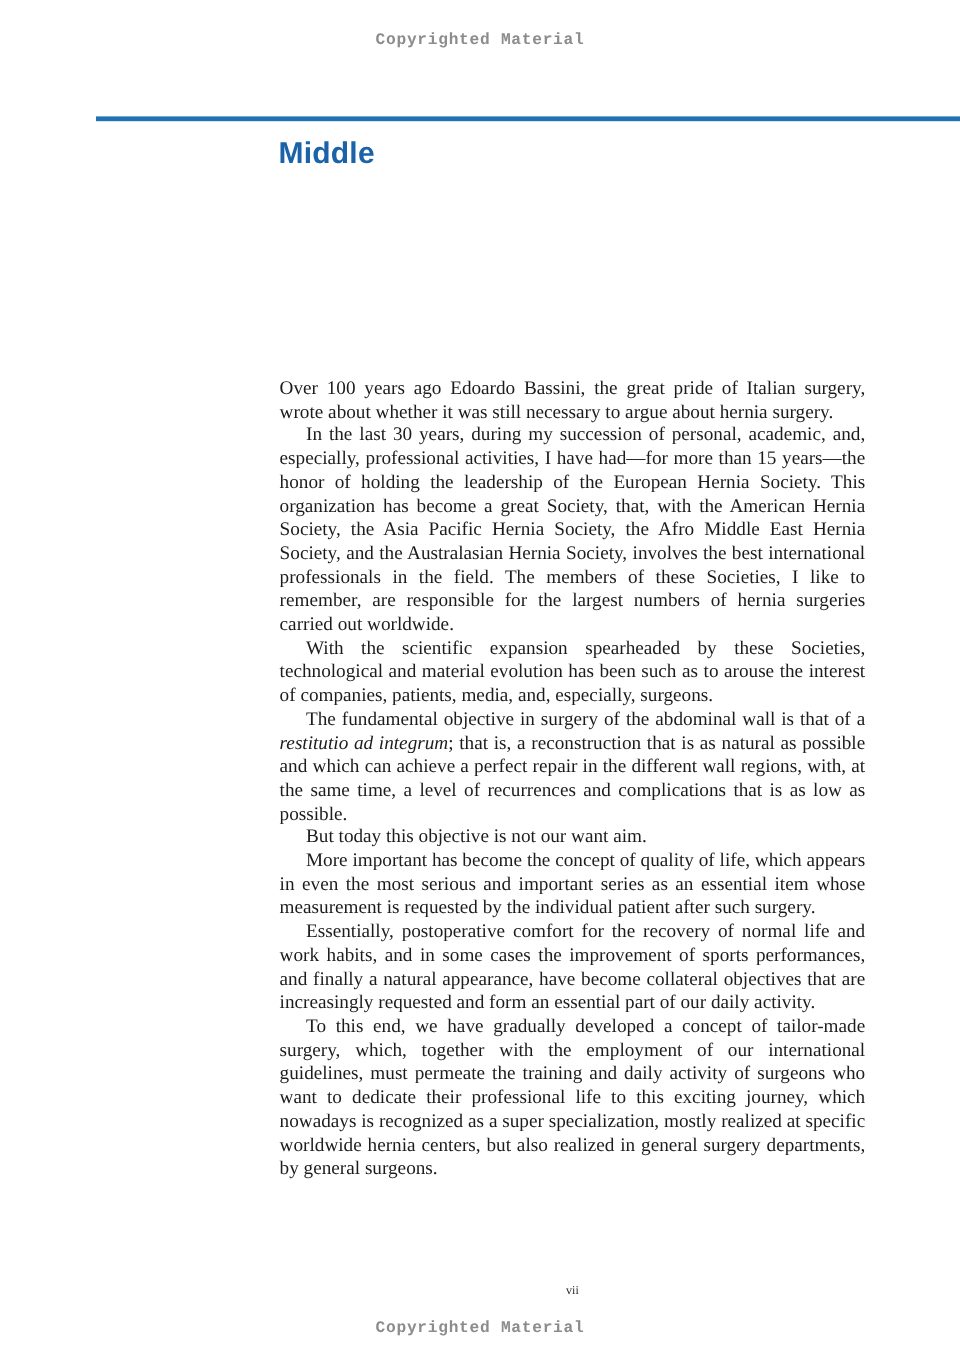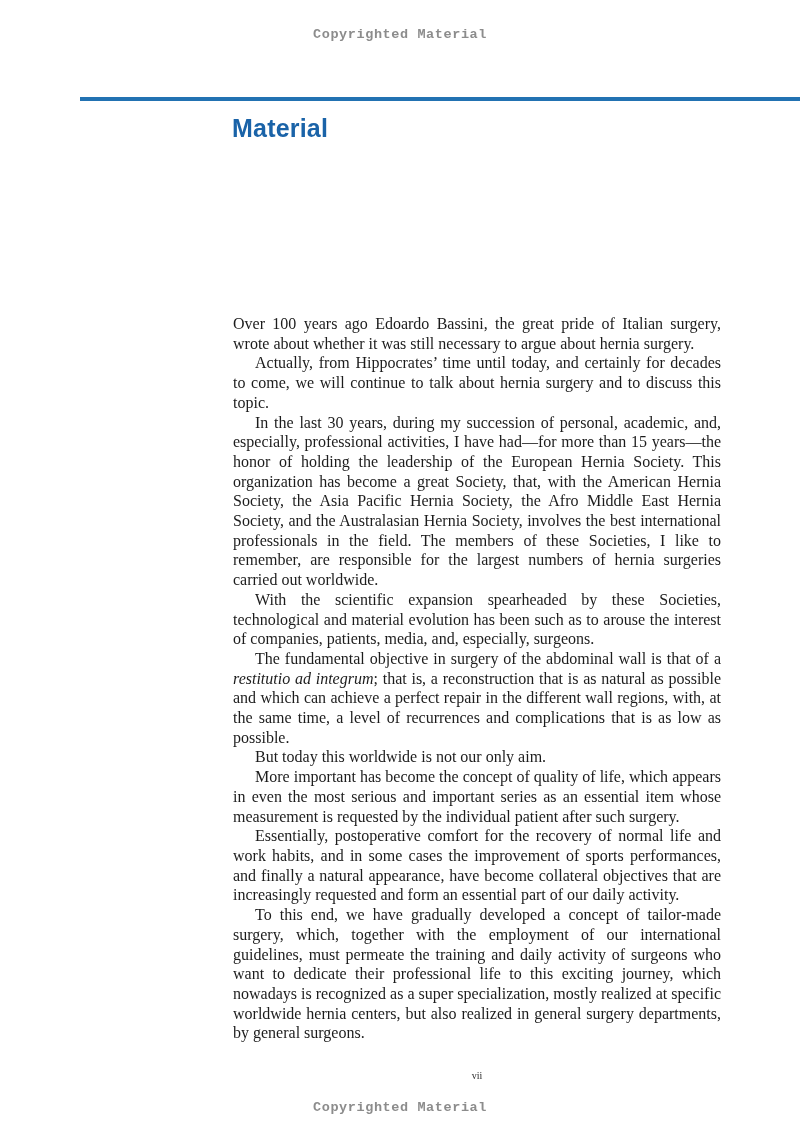--- a/index.html
+++ b/index.html
@@ -66,29 +66,28 @@
     color: #2a2a2a;
   }
 </style>
 </head>
 <body>
 
 <div class="watermark top">Copyrighted Material</div>
 
 <div class="title-rule"></div>
 
-<h1 class="page-title">Material</h1>
+<h1 class="page-title">Middle</h1>
 
 <div class="body-text">
   <p class="first"><span>Over 100 years ago Edoardo Bassini, the great pride of Italian surgery, wrote about whether it was still necessary to argue about hernia surgery.</span></p>
-  <p><span>Actually, from Hippocrates’ time until today, and certainly for decades to come, we will continue to talk about hernia surgery and to discuss this topic.</span></p>
   <p><span>In the last 30 years, during my succession of personal, academic, and, especially, professional activities, I have had—for more than 15 years—the honor of holding the leadership of the European Hernia Society. This organization has become a great Society, that, with the American Hernia Society, the Asia Pacific Hernia Society, the Afro Middle East Hernia Society, and the Australasian Hernia Society, involves the best international professionals in the field. The members of these Societies, I like to remember, are responsible for the largest numbers of hernia surgeries carried out worldwide.</span></p>
   <p><span>With the scientific expansion spearheaded by these Societies, technological and material evolution has been such as to arouse the interest of companies, patients, media, and, especially, surgeons.</span></p>
   <p><span>The fundamental objective in surgery of the abdominal wall is that of a </span><em>restitutio ad integrum</em><span>; that is, a reconstruction that is as natural as possible and which can achieve a perfect repair in the different wall regions, with, at the same time, a level of recurrences and complications that is as low as possible.</span></p>
-  <p><span>But today this worldwide is not our only aim.</span></p>
+  <p><span>But today this objective is not our want aim.</span></p>
   <p><span>More important has become the concept of quality of life, which appears in even the most serious and important series as an essential item whose measurement is requested by the individual patient after such surgery.</span></p>
   <p><span>Essentially, postoperative comfort for the recovery of normal life and work habits, and in some cases the improvement of sports performances, and finally a natural appearance, have become collateral objectives that are increasingly requested and form an essential part of our daily activity.</span></p>
   <p><span>To this end, we have gradually developed a concept of tailor-made surgery, which, together with the employment of our international guidelines, must permeate the training and daily activity of surgeons who want to dedicate their professional life to this exciting journey, which nowadays is recognized as a super specialization, mostly realized at specific worldwide hernia centers, but also realized in general surgery departments, by general surgeons.</span></p>
 </div>
 
 <div class="page-number">vii</div>
 
 <div class="watermark bottom">Copyrighted Material</div>
 
 </body></html>

